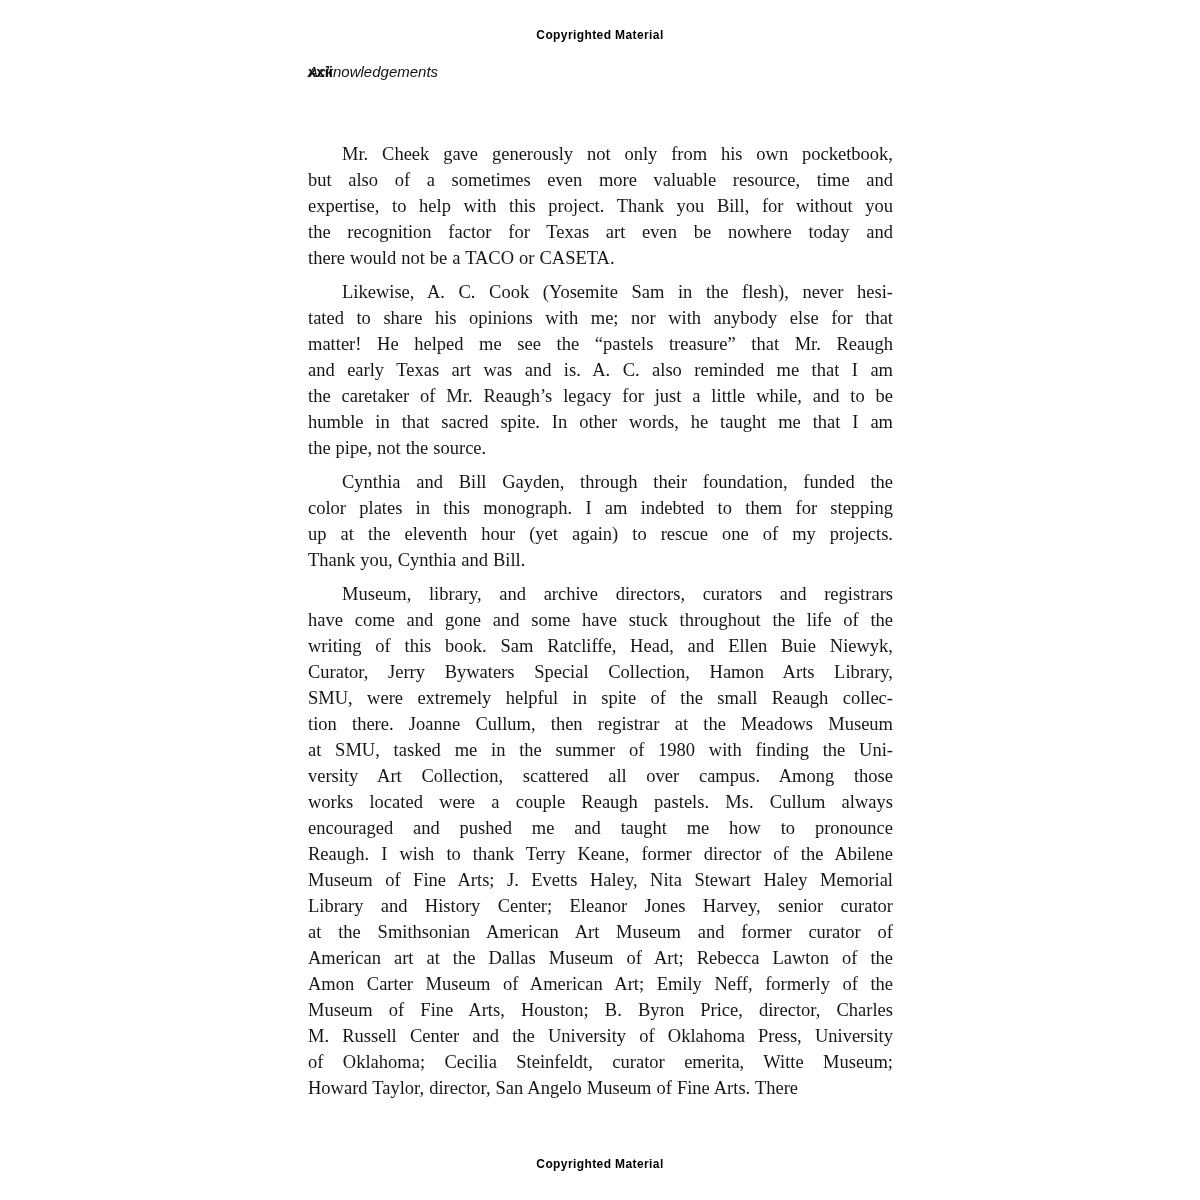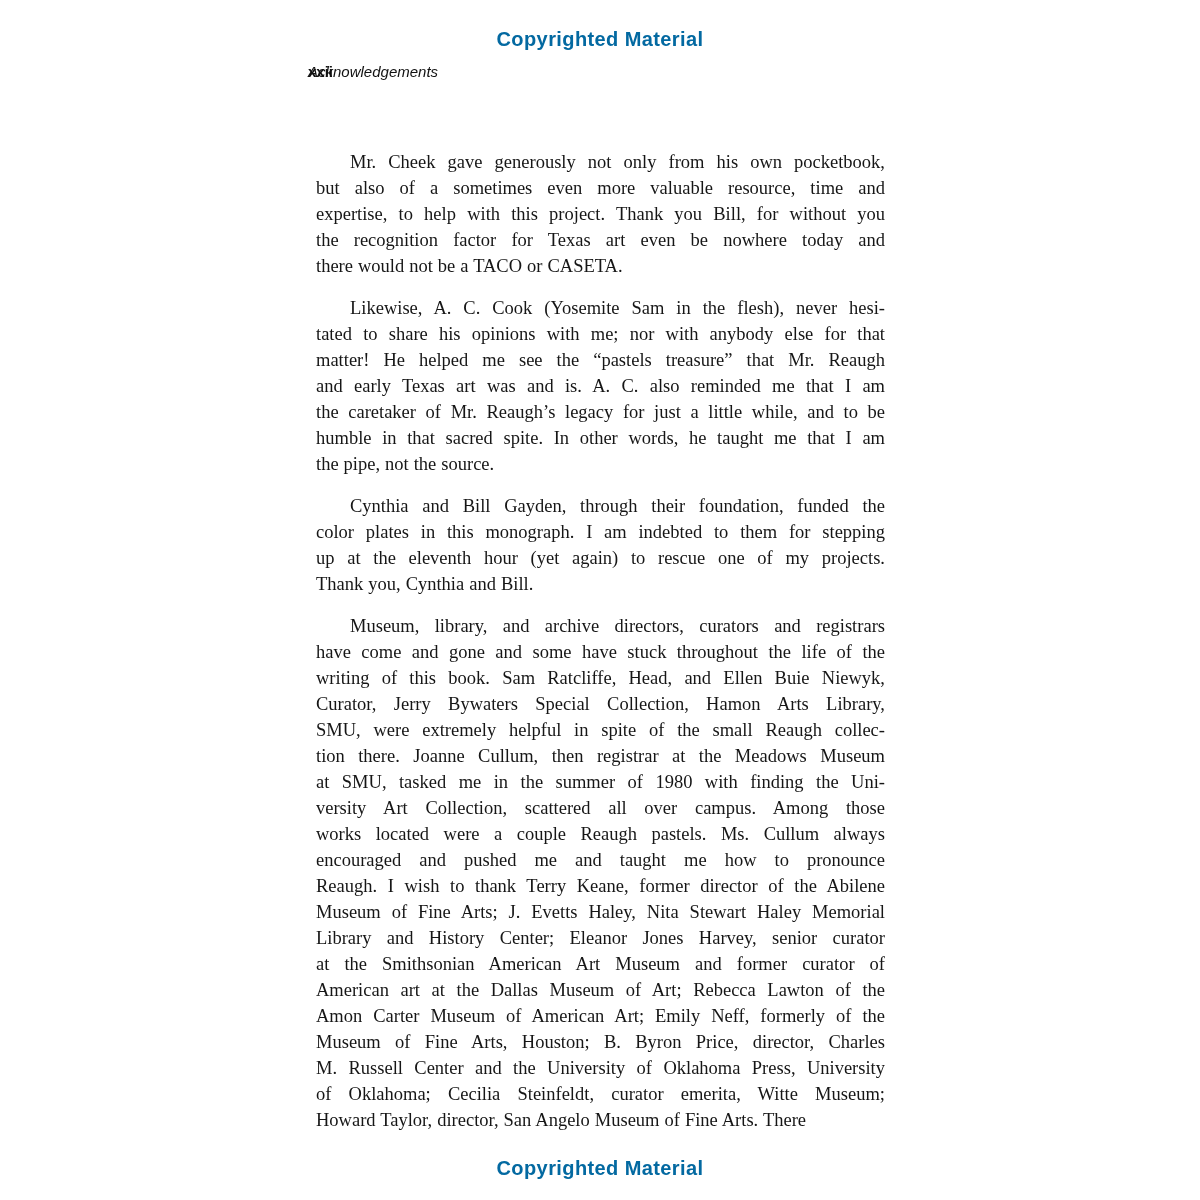--- a/index.html
+++ b/index.html
@@ -15,23 +15,23 @@
     overflow: hidden;
     font-family: "Liberation Serif", serif;
   }
   .watermark {
     position: absolute;
     left: 0;
     width: 1200px;
     text-align: center;
     font-family: "Liberation Sans", sans-serif;
     font-weight: bold;
-    font-size: 20px;
+    font-size: 12px;
     letter-spacing: 0.4px;
-    color: #0369a1;
+    color: #000000;
   }
   #watermark-top { top: 28px; }
   #watermark-bottom { top: 1157px; }
   #running-head {
     position: absolute;
     top: 63px;
     left: 308px;
     width: 600px;
     height: 20px;
   }
@@ -56,21 +56,21 @@
   }
   #body-text {
     position: absolute;
     left: 300px;
     top: 133px;
     width: 601px;
     color: #161616;
     font-size: 18.5px;
     line-height: 26px;
   }
-  .paragraph { margin: 16px; }
+  .paragraph { margin: 8px; }
   .line {
     text-align: justify;
     text-align-last: justify;
     white-space: normal;
     word-spacing: 0.02em;
   }
   .line.first { padding-left: 34px; }
   .line.last { text-align-last: left; }
 </style>
 </head>

